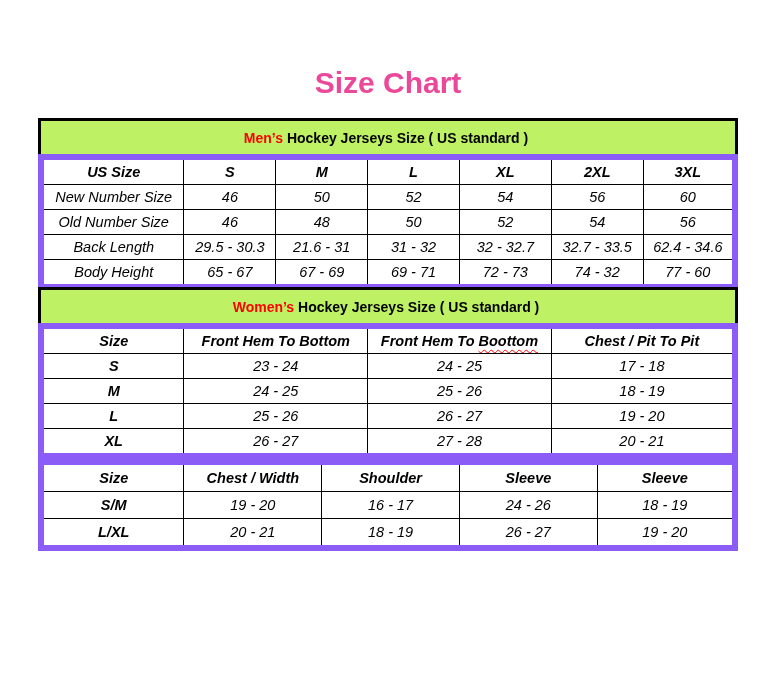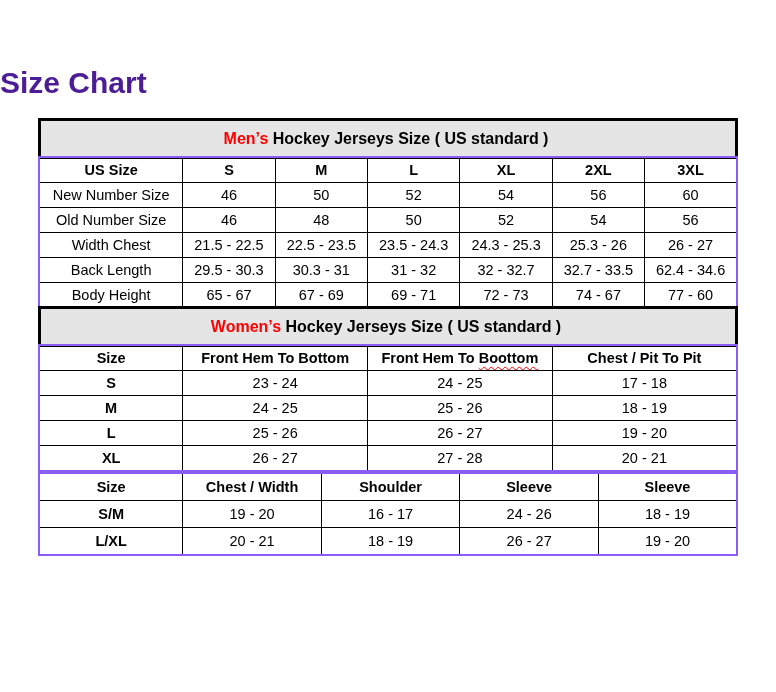--- a/index.html
+++ b/index.html
@@ -6,44 +6,46 @@
   body {
     width: 776px; height: 692px;
     font-family: "Liberation Sans", sans-serif;
     color: #000000;
     overflow: hidden;
   }
   * { box-sizing: border-box; }
   .page-title {
     margin: 0;
     padding-top: 66px;
+    text-align: center;
     font-size: 30px;
     font-weight: bold;
     letter-spacing: 0px;
-    color: #4c1d95;
+    color: #ec4899;
   }
   .chart-wrap {
     width: 700px;
     margin: 18px 0 0 38px;
   }
   .band {
     border: 3px solid #000;
-    background: #e5e5e5;
+    background: #bef264;
     text-align: center;
     font-weight: bold;
-    font-size: 16px;
+    font-size: 14px;
     padding: 9px 4px 8px 0;
   }
   .band + table, table + .band { margin-top: -3px; }
   .band-red { color: #FF0000; }
   table {
     width: 100%;
     border-collapse: collapse;
-    border: 2px solid #8b5cf6;
+    border: 6px solid #8b5cf6;
     table-layout: fixed;
+    font-style: italic;
   }
   th, td {
     border: 1.5px solid #000;
     text-align: center;
     vertical-align: middle;
     font-size: 14.5px;
     padding: 4px 2px;
     overflow: hidden;
     white-space: nowrap;
   }
@@ -105,44 +107,35 @@
       <tr>
         <td>Old Number Size</td>
         <td>46</td>
         <td>48</td>
         <td>50</td>
         <td>52</td>
         <td>54</td>
         <td>56</td>
       </tr>
       <tr>
-        <td>Width Chest</td>
-        <td>21.5 - 22.5</td>
-        <td>22.5 - 23.5</td>
-        <td>23.5 - 24.3</td>
-        <td>24.3 - 25.3</td>
-        <td>25.3 - 26</td>
-        <td>26 - 27</td>
-      </tr>
-      <tr>
         <td>Back Length</td>
         <td>29.5 - 30.3</td>
-        <td>30.3 - 31</td>
+        <td>21.6 - 31</td>
         <td>31 - 32</td>
         <td>32 - 32.7</td>
         <td>32.7 - 33.5</td>
         <td>62.4 - 34.6</td>
       </tr>
       <tr>
         <td>Body Height</td>
         <td>65 - 67</td>
         <td>67 - 69</td>
         <td>69 - 71</td>
         <td>72 - 73</td>
-        <td>74 - 67</td>
+        <td>74 - 32</td>
         <td>77 - 60</td>
       </tr>
     </tbody>
   </table>
 
   <div class="band"><span class="band-red">Women’s</span><span> Hockey Jerseys Size ( US standard )</span></div>
 
   <table class="women">
     <colgroup>
       <col class="c-label">

